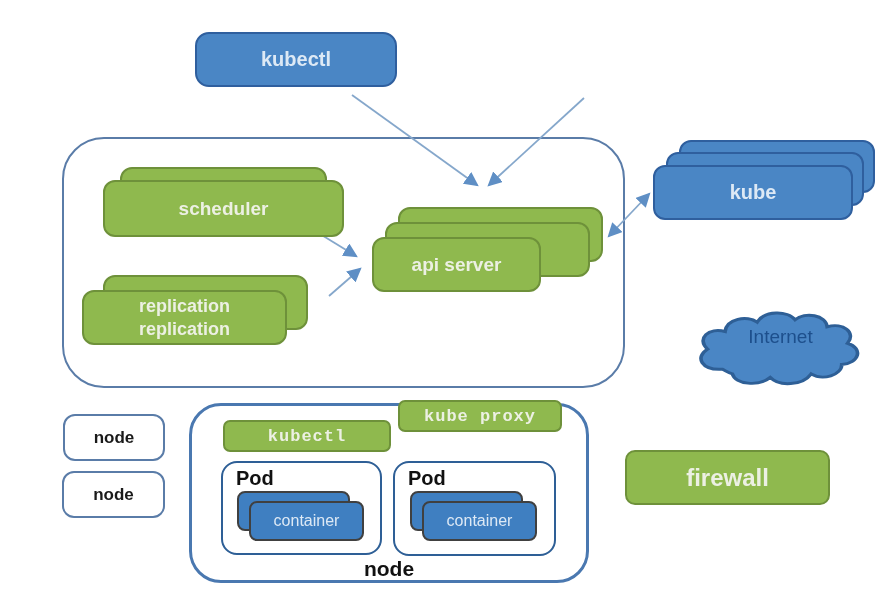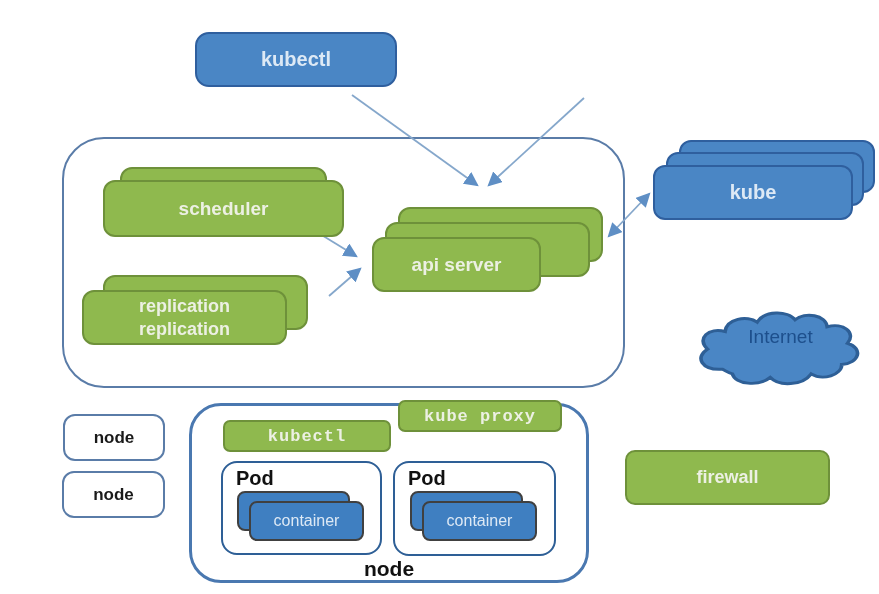--- a/index.html
+++ b/index.html
@@ -91,21 +91,21 @@
     <span>kube</span>
   </div>
 
   <div class="abs" style="left:693px;top:308px;width:175px;height:80px;">
     <svg width="175" height="80" viewBox="0 0 120 68" preserveAspectRatio="none">
       <path d="M 20,52 C 6,53 1,42 10,35 C 2,26 11,16 22,20 C 23,9 37,6 44,12 C 49,2 65,2 70,10 C 77,3 91,6 92,16 C 103,12 112,21 106,30 C 117,34 114,47 102,48 C 102,57 89,62 81,56 C 75,66 59,67 53,59 C 45,67 29,65 27,56 C 24,55 22,53 20,52 Z" fill="var(--blue)" stroke="#2e5f96" stroke-width="2.5"></path>
     </svg>
     <div class="cloud-label">Internet</div>
   </div>
 
-  <div class="abs gbox center lbl-green" style="left:625px;top:450px;width:205px;height:55px;border-radius:10px;font-size:18px;">
+  <div class="abs gbox center lbl-green" style="left:625px;top:450px;width:205px;height:55px;border-radius:10px;font-size:24px;">
     <span>firewall</span>
   </div>
 
   <div class="abs node-small center" style="left:63px;top:414px;width:102px;height:47px;">
     <span>node</span>
   </div>
   <div class="abs node-small center" style="left:62px;top:471px;width:103px;height:47px;">
     <span>node</span>
   </div>
 

